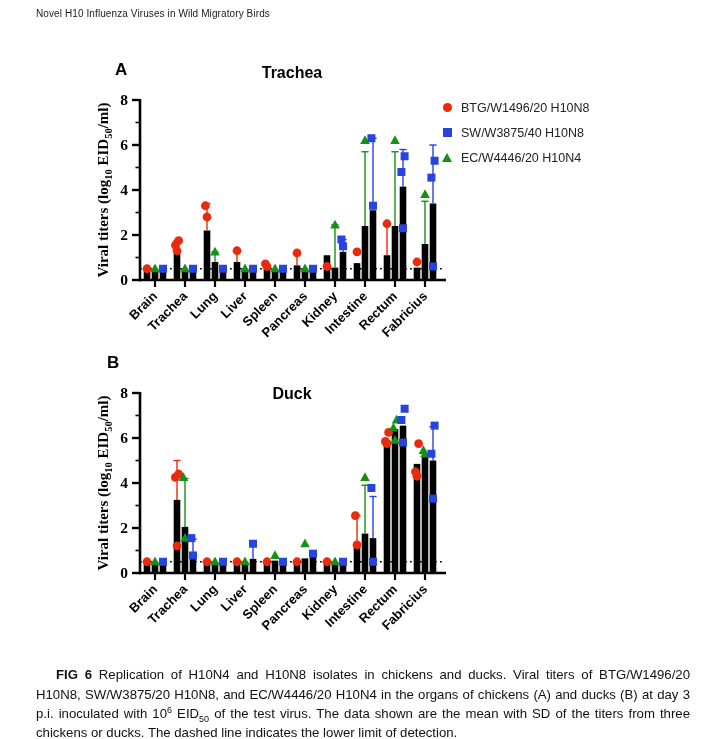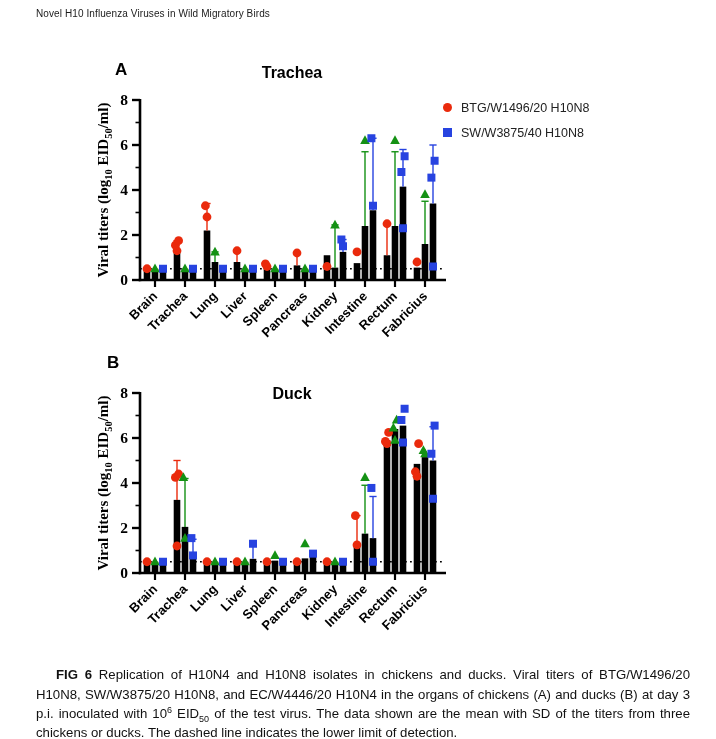--- a/index.html
+++ b/index.html
@@ -185,20 +185,26 @@
         <span class="lm-circle" style="background:#ea2a0c"></span>
       </span>
     <span class="legend-label">BTG/W1496/20 H10N8</span>
   </div>
   <div class="legend-row">
     <span class="legend-marker">
         <span class="lm-square" style="background:#2743e0"></span>
       </span>
     <span class="legend-label">SW/W3875/40 H10N8</span>
   </div>
+  <div class="legend-row">
+    <span class="legend-marker">
+        <span class="lm-triangle"></span>
+      </span>
+    <span class="legend-label">EC/W4446/20 H10N4</span>
+  </div>
 </div>
 
 <div class="panel-label" style="left:107px;top:353px;">B</div>
 <div class="chart-title" style="left:192px;top:357px;margin-top:28px;">Duck</div>
 <div class="chart-box" style="top:353px;">
   <svg id="chartB" width="620" height="300" viewBox="0 0 620 300">
       <line x1="45" y1="208.75" x2="350" y2="208.75" stroke="#000" stroke-width="1.3" stroke-dasharray="1.8 3.2"></line>
       <line x1="45" y1="39" x2="45" y2="221.2" stroke="#000" stroke-width="2.6"></line>
       <line x1="43.7" y1="220" x2="351" y2="220" stroke="#000" stroke-width="2.6"></line>
       <line x1="37" y1="220" x2="45" y2="220" stroke="#000" stroke-width="2.4"></line>

